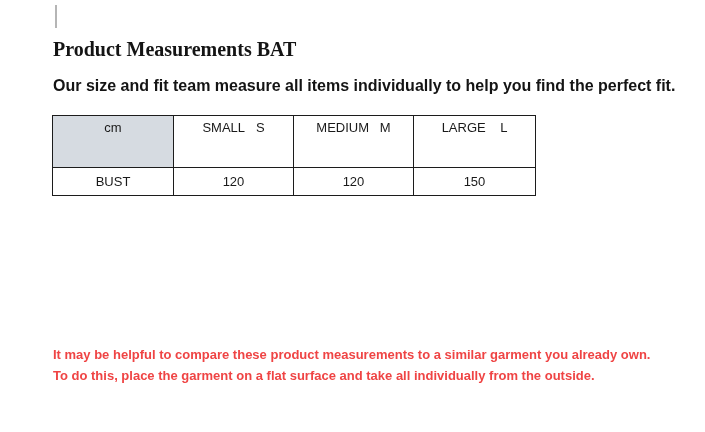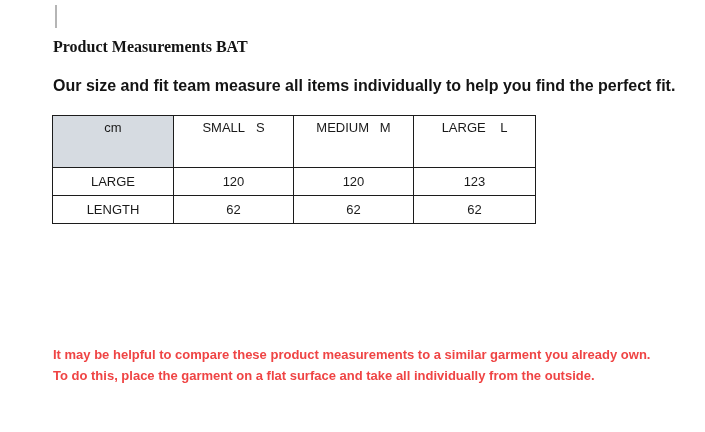--- a/index.html
+++ b/index.html
@@ -23,21 +23,21 @@
     width: 2px;
     height: 23px;
     background: #b5b5b5;
   }
   .doc-title {
     position: absolute;
     left: 53px;
     top: 38px;
     margin: 0;
     font-family: "Liberation Serif", serif;
-    font-size: 16px;
+    font-size: 20px;
     font-weight: bold;
     color: #141414;
     white-space: nowrap;
   }
   .intro-text {
     position: absolute;
     left: 53px;
     top: 77px;
     margin: 0;
     font-size: 16px;
@@ -112,30 +112,24 @@
     <thead>
       <tr>
         <th class="unit-cell">cm</th>
         <th>SMALL&nbsp;&nbsp;&nbsp;S</th>
         <th>MEDIUM&nbsp;&nbsp;&nbsp;M</th>
         <th>LARGE&nbsp;&nbsp;&nbsp;&nbsp;L</th>
       </tr>
     </thead>
     <tbody>
       <tr>
-        <td>LARGE</td>
+        <td>BUST</td>
         <td>120</td>
         <td>120</td>
-        <td>123</td>
-      </tr>
-      <tr>
-        <td>LENGTH</td>
-        <td>62</td>
-        <td>62</td>
-        <td>62</td>
+        <td>150</td>
       </tr>
     </tbody>
   </table>
 
   <p class="footer-note">
     <span>It may be helpful to compare these product measurements to a similar garment you already own.</span><br>
     <span>To do this, place the garment on a flat surface and take all individually from the outside.</span>
   </p>
 
 </div>

